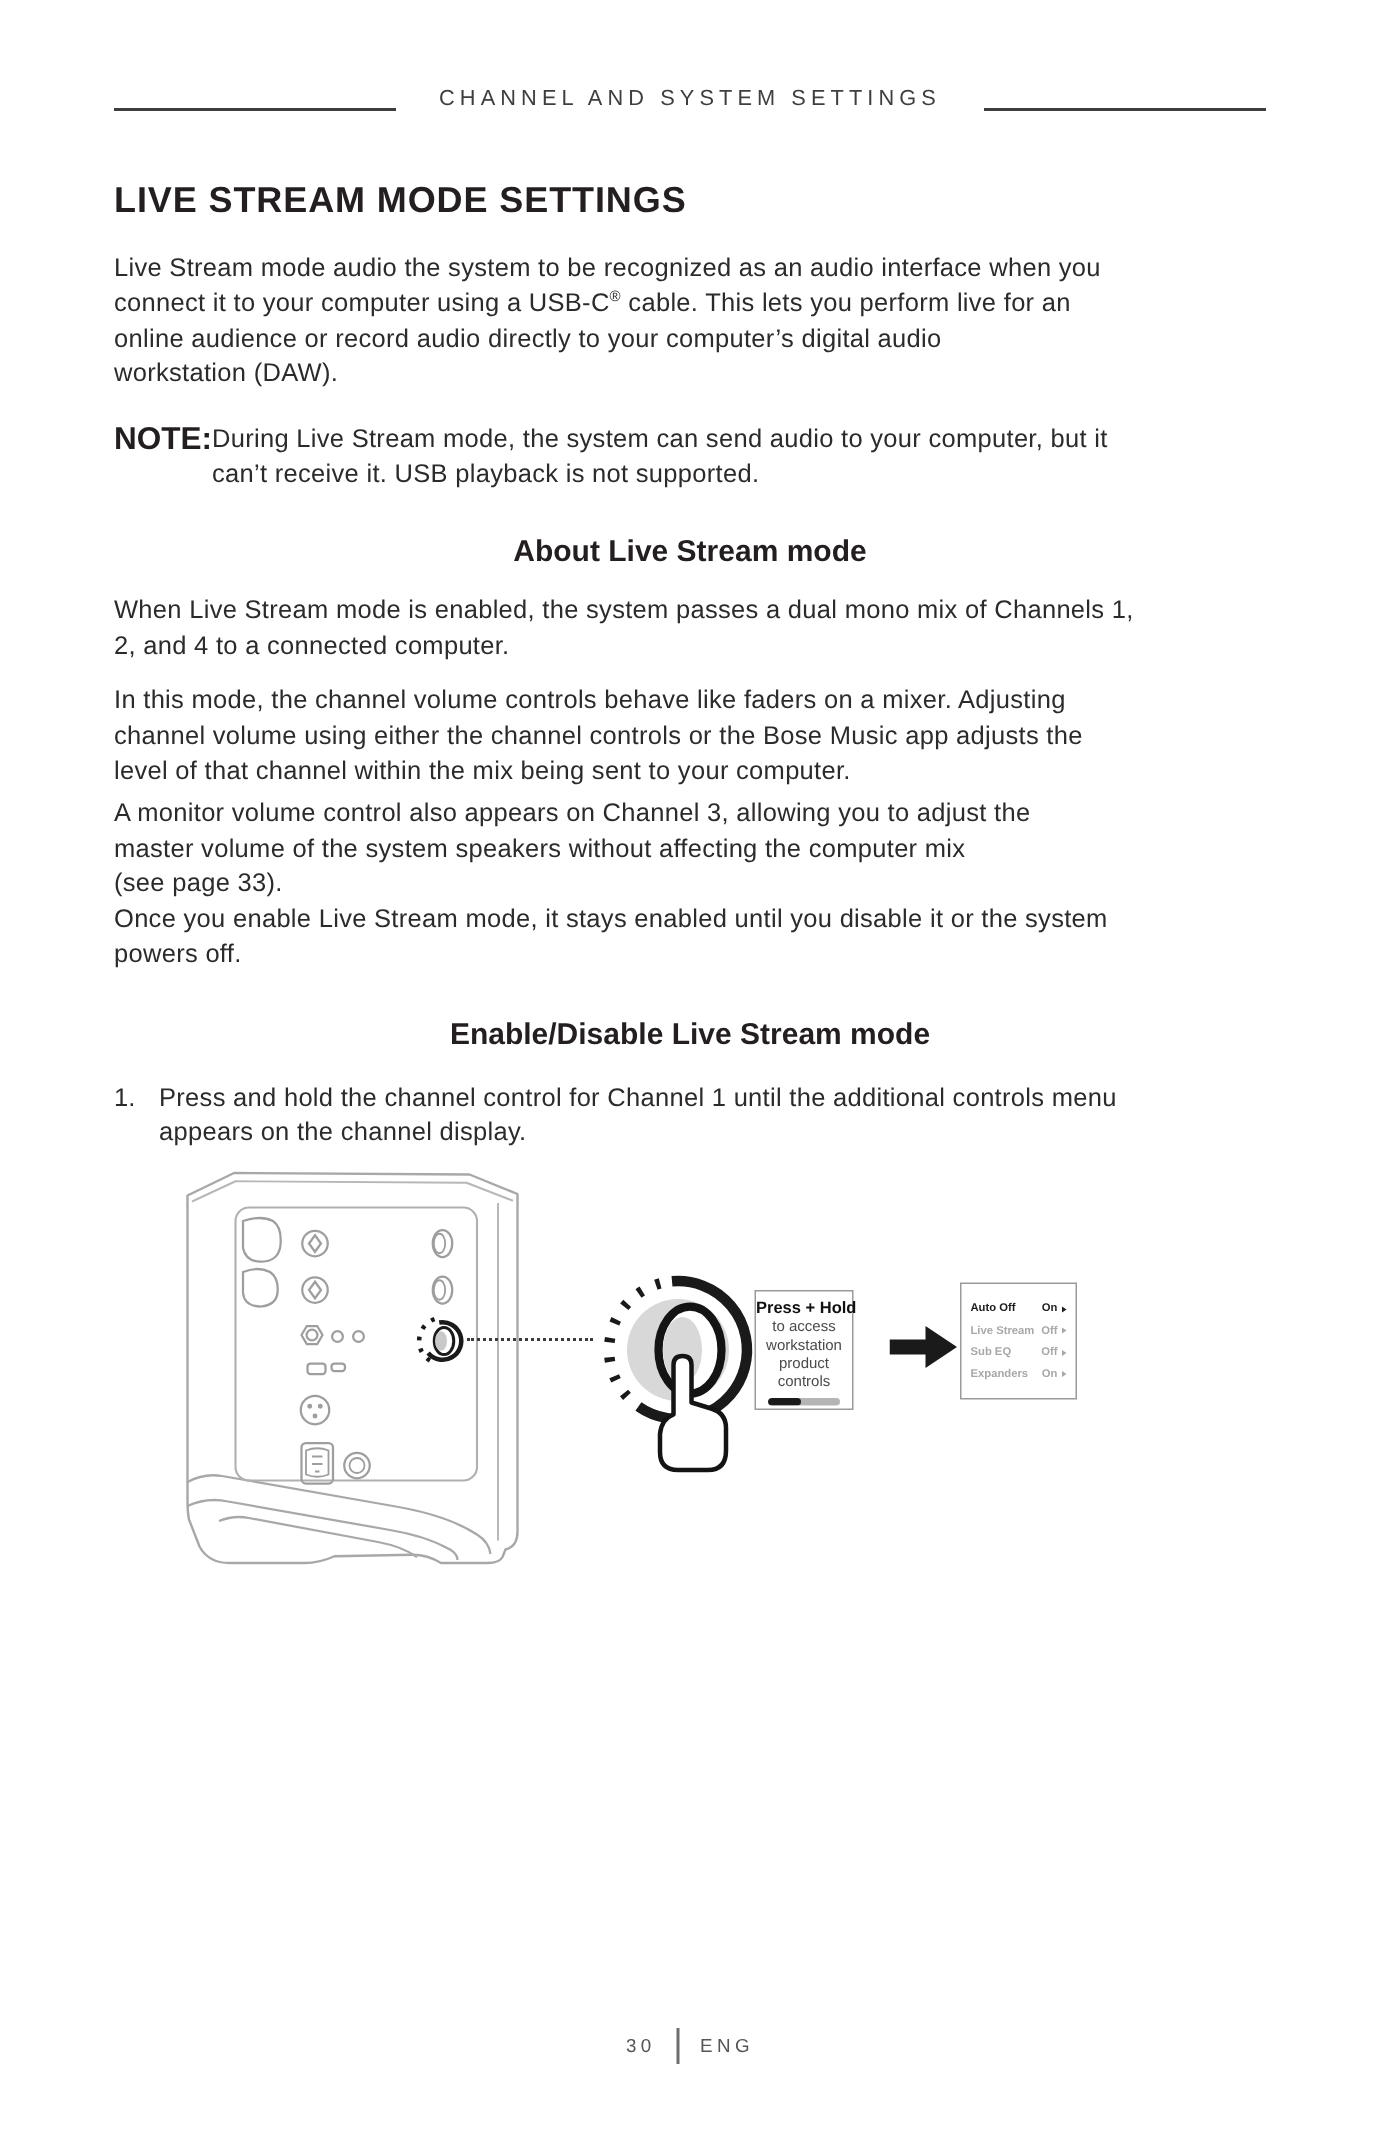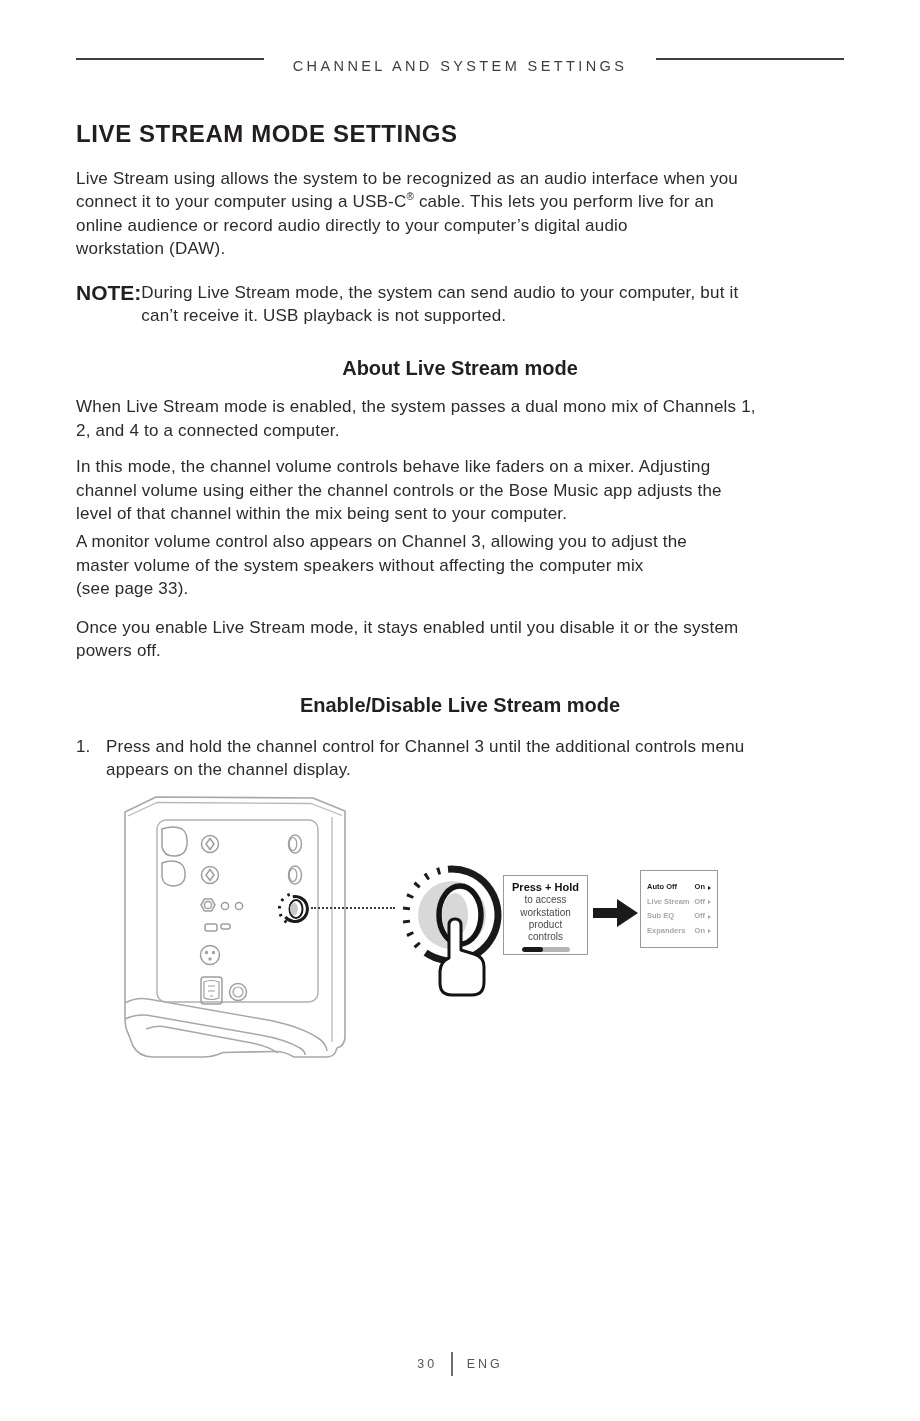--- a/index.html
+++ b/index.html
@@ -1,41 +1,41 @@
 <!DOCTYPE html>
 <html><head>
 <meta charset="utf-8">
 <style>
   html,body{margin:0;padding:0;background:#ffffff;}
   .page{position:relative;width:920px;height:1421px;background:#fff;overflow:hidden;
         font-family:"Liberation Sans", sans-serif;color:#2d2a2b;}
   .content{padding:0 76px;}
   
-  .hdr{padding-top:58px;display:flex;align-items:flex-start;gap:22px;}
+  .hdr{padding-top:58px;display:flex;align-items:flex-end;gap:22px;}
   .rule{flex:0 0 188px;height:2px;background:#3e3e3e;}
   .hdr-title{flex:1;text-align:center;font-size:14.5px;letter-spacing:3.4px;color:#3e3e3e;white-space:nowrap;}
   h1{margin:46px 0 0;font-size:24px;font-weight:bold;letter-spacing:0.6px;color:#231f20;line-height:28px;}
   h2{font-size:20px;font-weight:bold;color:#231f20;line-height:25px;margin:0;text-align:center;}
   .h2-about{margin-top:29px;}
   .h2-enable{margin-top:30px;}
   .body{font-size:17px;line-height:23.4px;letter-spacing:0.2px;color:#2d2a2b;white-space:pre-line;margin:0;}
   .p1{margin-top:19px;}
   .p2{margin-top:17px;}
   .note{display:flex;margin-top:20px;}
   .note-label{flex:0 0 64px;font-size:21px;font-weight:bold;line-height:23.4px;color:#231f20;}
-  .pa1{margin-top:14px;} .pa2{margin-top:13px;} .pa3{margin-top:5px;} .pa4{margin-top:15px;}
+  .pa1{margin-top:14px;} .pa2{margin-top:13px;} .pa3{margin-top:5px;} .pa4{margin-top:0;}
   .step{display:flex;margin-top:17px;}
   .step-num{flex:0 0 30px;font-size:17px;line-height:23.4px;}
   sup{font-size:10px;vertical-align:super;line-height:0;}
   
   .diagram{position:relative;margin-top:14px;height:285px;}
   .device-svg{position:absolute;left:36px;top:0;}
   .leader{position:absolute;left:235px;top:112px;width:84px;border-top:2px dotted #3c3c3c;}
   .knob-svg{position:absolute;left:318px;top:60px;}
-  .callout{position:absolute;left:427px;top:80px;width:85px;height:80px;border:1.5px solid #9a9a9a;
+  .callout{position:absolute;left:427px;top:80px;width:66px;height:80px;border:1.5px solid #9a9a9a;
            background:#fff;text-align:center;box-sizing:border-box;padding-top:5px;}
   .callout-title{font-size:11px;font-weight:bold;color:#111;white-space:nowrap;}
   .callout-sub{font-size:10px;line-height:12.2px;color:#4a4a4a;white-space:pre-line;margin-top:1px;}
   .progress{margin:4px auto 0;width:48px;height:5px;border-radius:3px;background:#b5b5b5;overflow:hidden;}
   .progress-fill{width:45%;height:100%;background:#1a1a1a;border-radius:3px;}
   .arrow-svg{position:absolute;left:517px;top:103px;}
   .menu{position:absolute;left:564px;top:75px;width:78px;height:78px;border:1.2px solid #9a9a9a;
         background:#fff;box-sizing:border-box;padding:9px 6px 0 6px;}
   .menu-row{display:flex;align-items:flex-end;font-size:7.5px;font-weight:bold;line-height:14.5px;color:#1d1d1d;}
   .menu-row.dim{color:#a8a8a8;}
@@ -56,21 +56,21 @@
   <div class="content">
 
     <div class="hdr">
       <span class="rule"></span>
       <span class="hdr-title">CHANNEL AND SYSTEM SETTINGS</span>
       <span class="rule"></span>
     </div>
 
     <h1>LIVE STREAM MODE SETTINGS</h1>
 
-    <p class="body p1"><span>Live Stream using allows the system to be recognized as an audio interface when you
+    <p class="body p1"><span>Live Stream mode audio the system to be recognized as an audio interface when you
 connect it to your computer using a USB-C</span><sup>®</sup><span> cable. This lets you perform live for an
 online audience or record audio directly to your computer’s digital audio
 workstation (DAW).</span></p>
 
 
     <div class="note">
       <span class="note-label">NOTE:</span>
       <span class="body">During Live Stream mode, the system can send audio to your computer, but it
 can’t receive it. USB playback is not supported.</span>
     </div>
@@ -84,21 +84,21 @@
     <p class="body pa3">A monitor volume control also appears on Channel 3, allowing you to adjust the
 master volume of the system speakers without affecting the computer mix
 (see page 33).</p>
     <p class="body pa4">Once you enable Live Stream mode, it stays enabled until you disable it or the system
 powers off.</p>
 
     <h2 class="h2-enable">Enable/Disable Live Stream mode</h2>
 
     <div class="step">
       <span class="step-num">1.</span>
-      <span class="body">Press and hold the channel control for Channel 3 until the additional controls menu
+      <span class="body">Press and hold the channel control for Channel 1 until the additional controls menu
 appears on the channel display.</span>
     </div>
 
     <div class="diagram">
 
       <svg class="device-svg" width="240" height="272" viewBox="0 0 240 272">
         <g fill="none" stroke="#a8a8a8" stroke-width="1.6" stroke-linejoin="round">
           <path d="M13,17 L44,2 L201,3 L233,16 L233,241 Q233,251 225,253 L223,258 Q221,262 213,262 L182,262 Q173,256.5 163,256.5 L111,257.5 Q101,262 91,262 L41,262 Q27,262 21,251 L14,233 Q13,228 13,221 Z"></path>
           <path d="M16,21 L45,7.5 L199,8.5 L230,20.5" stroke="#b7b7b7" stroke-width="1.3"></path>
           <path d="M220,22 L220,247" stroke="#b7b7b7" stroke-width="1.3"></path>

